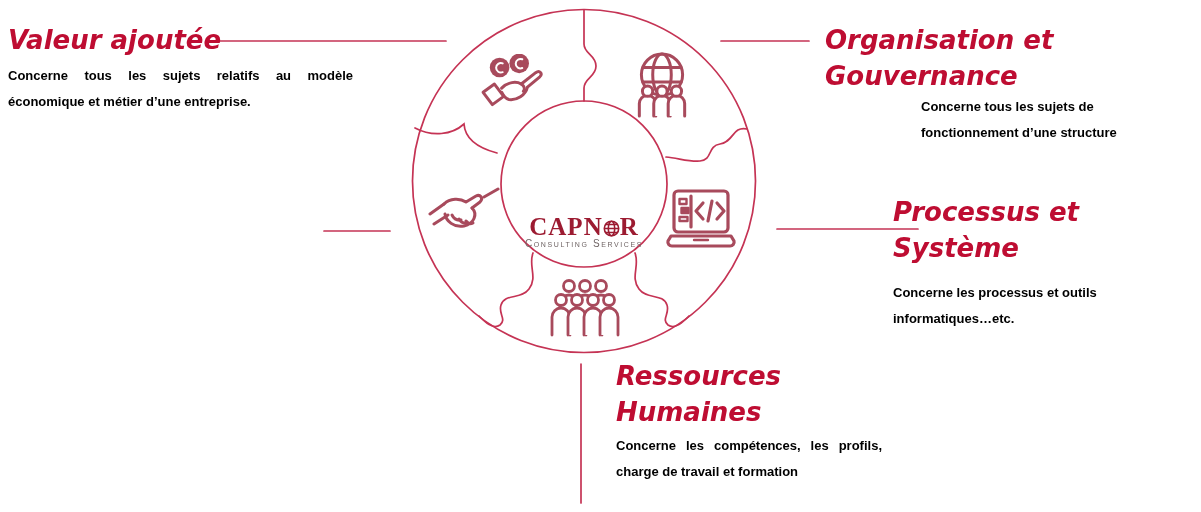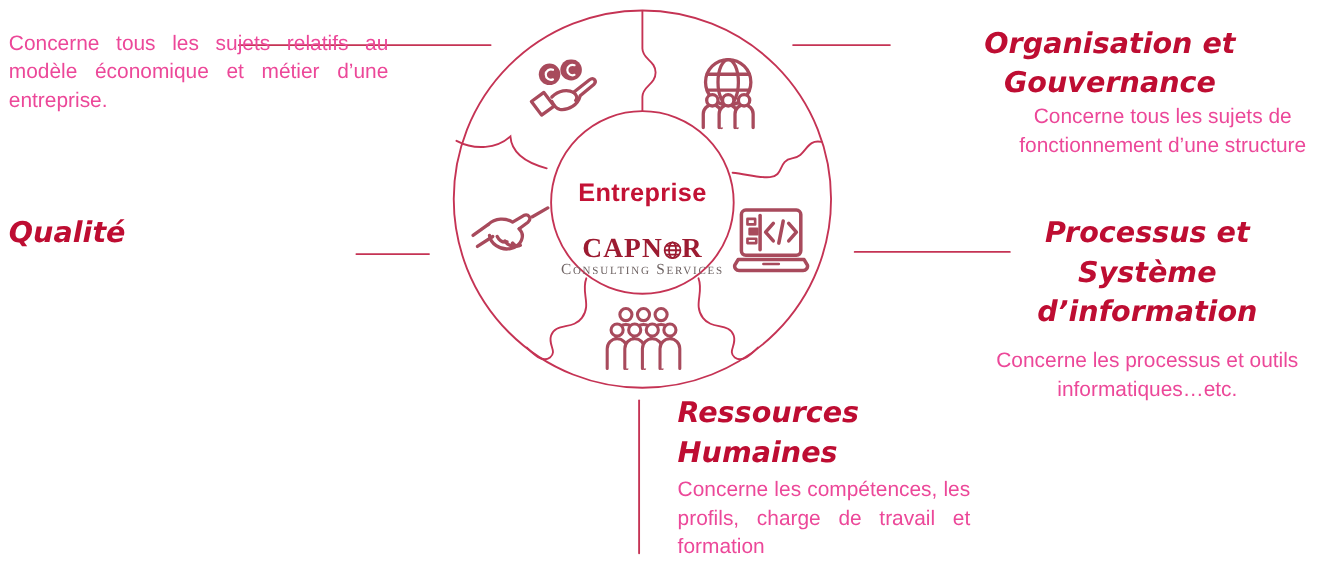--- a/index.html
+++ b/index.html
@@ -1,33 +1,33 @@
 <!DOCTYPE html>
 <html><head>
 <meta charset="utf-8">
 <style>
   html,body{margin:0;padding:0;background:#fff;}
   #stage{position:relative;width:1201px;height:512px;background:#fff;overflow:hidden;
          font-family:"Liberation Sans",sans-serif;}
   .heading{font-family:"DejaVu Sans",sans-serif;font-style:italic;font-weight:600;
            font-size:26px;line-height:36px;color:#BE0D32;}
-  .bodytxt{font-size:19px;line-height:26px;color:#ec4899;}
+  .bodytxt{font-size:13px;line-height:26px;color:#000000;font-weight:bold;}
   .just{text-align:justify;}
-  .rt{text-align:center;}
+  .rt{text-align:left;}
   .abs{position:absolute;}
   svg{display:block;}
   .icon path,.icon circle,.icon rect,.icon ellipse,.icon line{vector-effect:non-scaling-stroke;}
   #center-title{position:absolute;left:584px;top:162px;transform:translateX(-50%);
       font-weight:bold;font-size:23px;letter-spacing:.3px;color:#C31235;}
   #logo{position:absolute;left:584px;top:213px;transform:translateX(-50%);
       text-align:center;white-space:nowrap;}
   #logo .word{font-family:"Liberation Serif",serif;font-weight:bold;font-size:25px;
       letter-spacing:1px;color:#9C1B31;}
-  #logo .tag{font-family:Liberation Serif, serif;font-variant:small-caps;
-      font-size:14px;letter-spacing:1.6px;color:#6F6464;margin-top:-3px;}
+  #logo .tag{font-family:Liberation Sans, sans-serif;font-variant:small-caps;
+      font-size:10px;letter-spacing:1.6px;color:#6F6464;margin-top:-3px;}
   #logo svg{display:inline-block;vertical-align:-2px;}
 </style>
 </head>
 <body>
 
 <div id="stage">
 
   <svg class="abs" style="left:0;top:0;" width="1201" height="512" viewBox="0 0 1201 512" fill="none" stroke="#C53354" stroke-width="1.7" stroke-linecap="round">
     <circle cx="584" cy="181" r="171.5"></circle>
     <circle cx="584" cy="184" r="83"></circle>
@@ -97,46 +97,44 @@
     <path d="M3,58 v-18 a9,9 0 0 1 18,0 v18" fill="#fff"></path>
     <path d="M19,58 v-18 a9,9 0 0 1 18,0 v18" fill="#fff"></path>
     <path d="M35,58 v-18 a9,9 0 0 1 18,0 v18" fill="#fff"></path>
     <path d="M51,58 v-18 a9,9 0 0 1 18,0 v18" fill="#fff"></path>
     <circle cx="12" cy="23" r="5.5" fill="#fff"></circle>
     <circle cx="28" cy="23" r="5.5" fill="#fff"></circle>
     <circle cx="44" cy="23" r="5.5" fill="#fff"></circle>
     <circle cx="60" cy="23" r="5.5" fill="#fff"></circle>
   </svg>
 
-  <div id="center-title">Entreprise</div>
   <div id="logo">
     <span class="word"><span>CAPN</span><svg width="17" height="17" viewBox="0 0 17 17" fill="none" stroke="#9C1B31" stroke-width="1.6">
           <circle cx="8.5" cy="8.5" r="7.2"></circle>
           <ellipse cx="8.5" cy="8.5" rx="3.2" ry="7.2"></ellipse>
           <path d="M1.5,8.5 h14 M2.6,4.5 h11.8 M2.6,12.5 h11.8"></path>
         </svg><span>R</span></span>
     <div class="tag">Consulting Services</div>
   </div>
 
   <div class="abs" style="left:8px;top:22px;width:392px;">
+    <div class="heading">Valeur ajoutée</div>
     <div class="bodytxt just" style="width:345px;margin-top:5px;">Concerne tous les sujets relatifs au modèle économique et métier d’une entreprise.</div>
   </div>
 
   <div class="abs rt" style="left:825px;top:22px;width:368px;">
     <div class="heading">Organisation et Gouvernance</div>
     <div class="bodytxt rt" style="width:272px;margin-left:auto;margin-top:0;">Concerne tous les sujets de fonctionnement d’une structure</div>
   </div>
 
   <div class="abs" style="left:8px;top:194px;width:340px;">
-    <div class="heading">Qualité</div>
   </div>
 
   <div class="abs rt" style="left:893px;top:194px;width:300px;">
     <div class="heading">Processus et Système</div>
-    <div class="heading">d’information</div>
     <div class="bodytxt rt" style="width:300px;margin-top:14px;">Concerne les processus et outils informatiques…etc.</div>
   </div>
 
   <div class="abs" style="left:616px;top:358px;width:290px;">
     <div class="heading">Ressources Humaines</div>
     <div class="bodytxt just" style="width:266px;margin-top:3px;">Concerne les compétences, les profils, charge de travail et formation</div>
   </div>
 
 </div>
 

